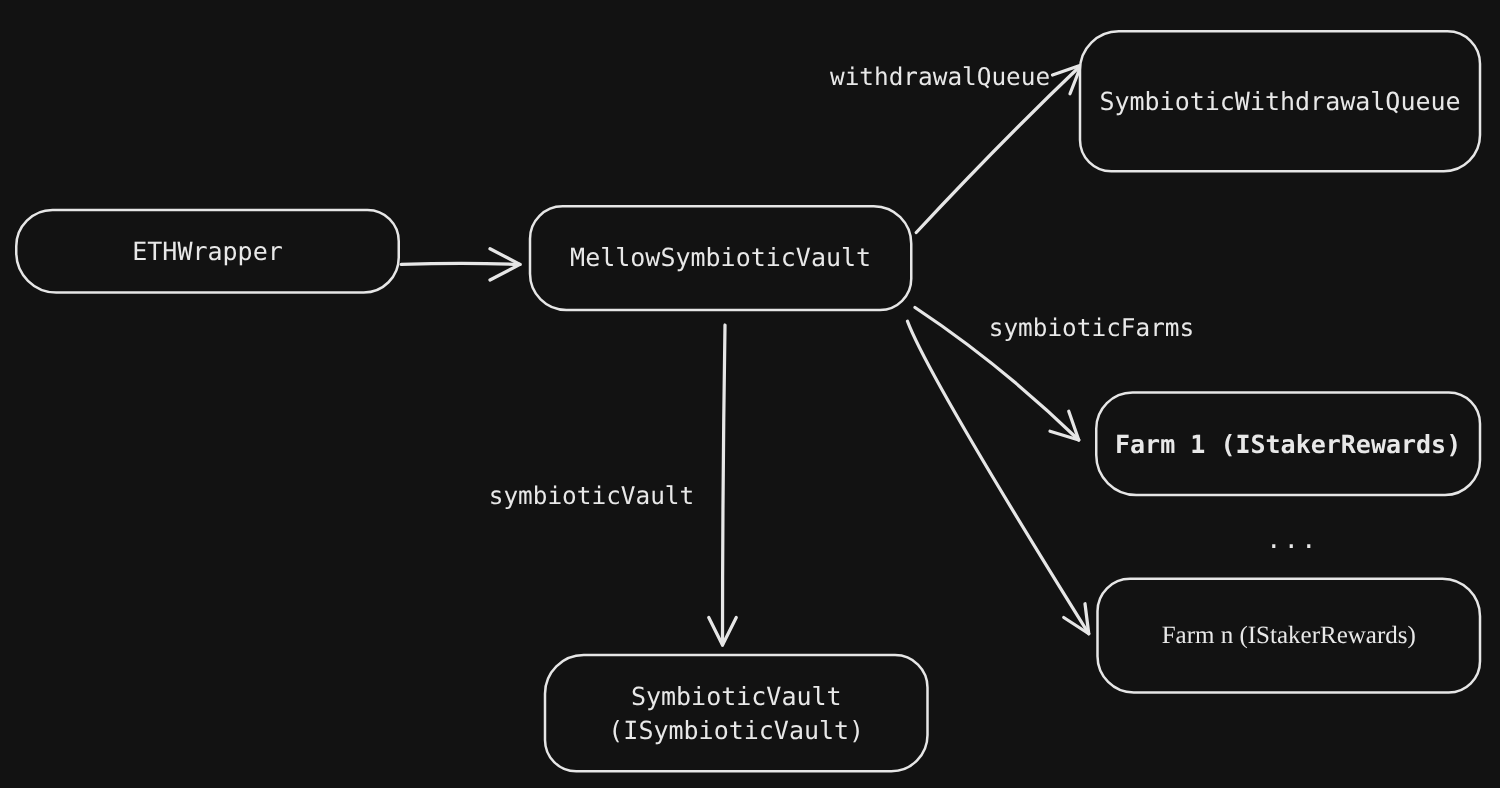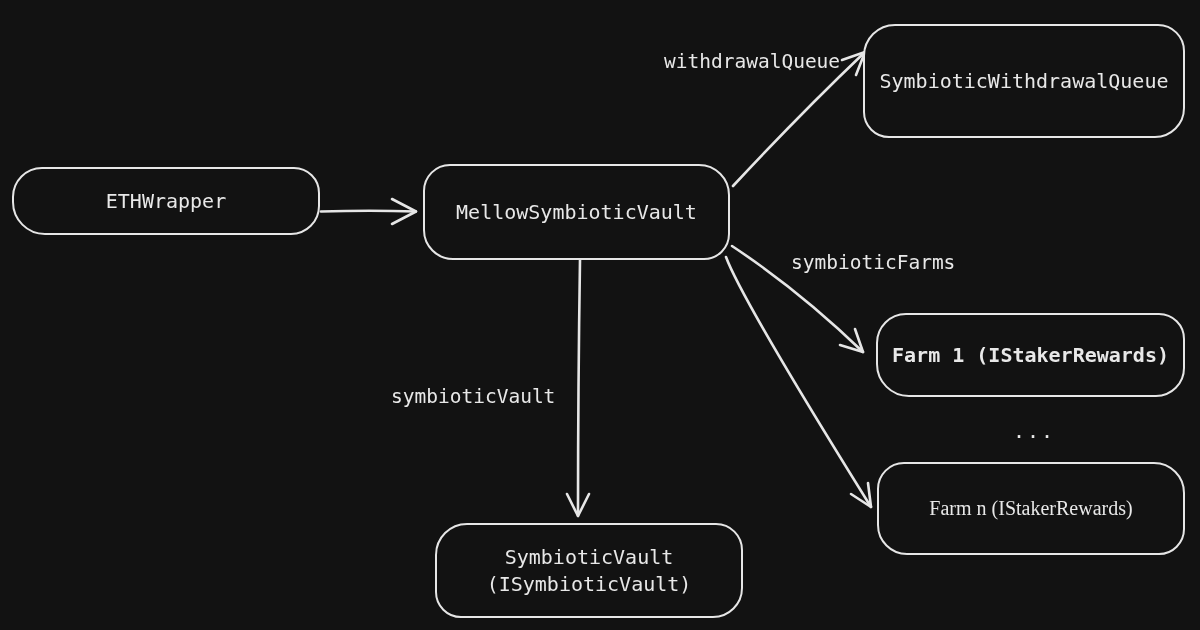--- a/index.html
+++ b/index.html
@@ -90,21 +90,21 @@
     <g>
       <path class="arrow" d="M 580 260 Q 578 390 578 516"></path>
       <path class="arrow" d="M 567 494 L 578 516 L 589 494"></path>
     </g>
   </svg>
 
   <div class="node r-a" style="left:12px; top:167px; width:308px; height:68px;">
     <span>ETHWrapper</span>
   </div>
 
-  <div class="node r-b" style="left:423px; top:164px; width:307px; height:96px;">
+  <div class="node r-b" style="left:423px; top:164px; width:307px; height:85px;">
     <span>MellowSymbioticVault</span>
   </div>
 
   <div class="node r-c" style="left:863px; top:12px; width:322px; height:114px;margin-top:12px;">
     <span>SymbioticWithdrawalQueue</span>
   </div>
 
   <div class="node r-a" style="left:876px; top:313px; width:309px; height:84px;font-weight:bold;">
     <span>Farm 1 (IStakerRewards)</span>
   </div>

